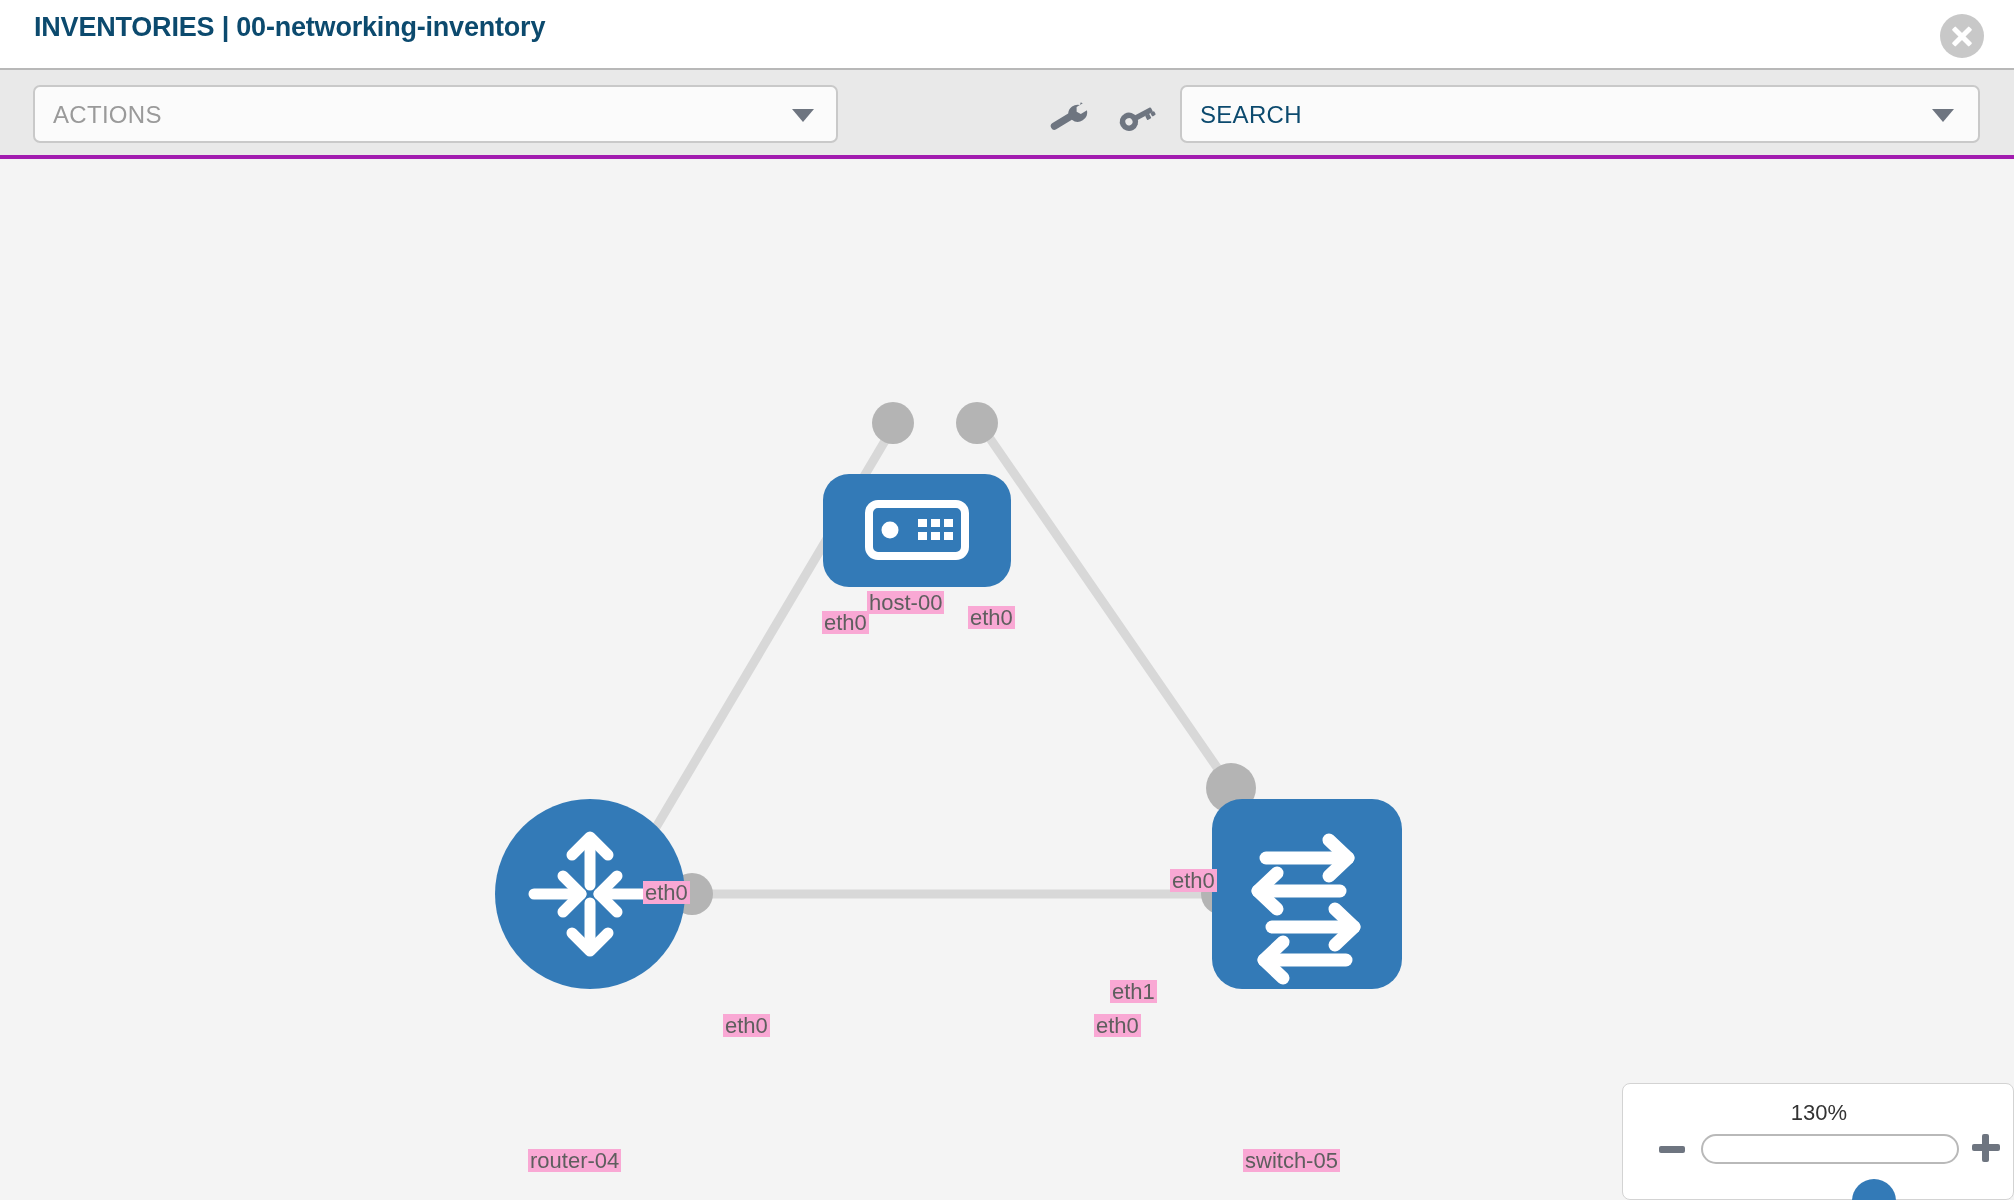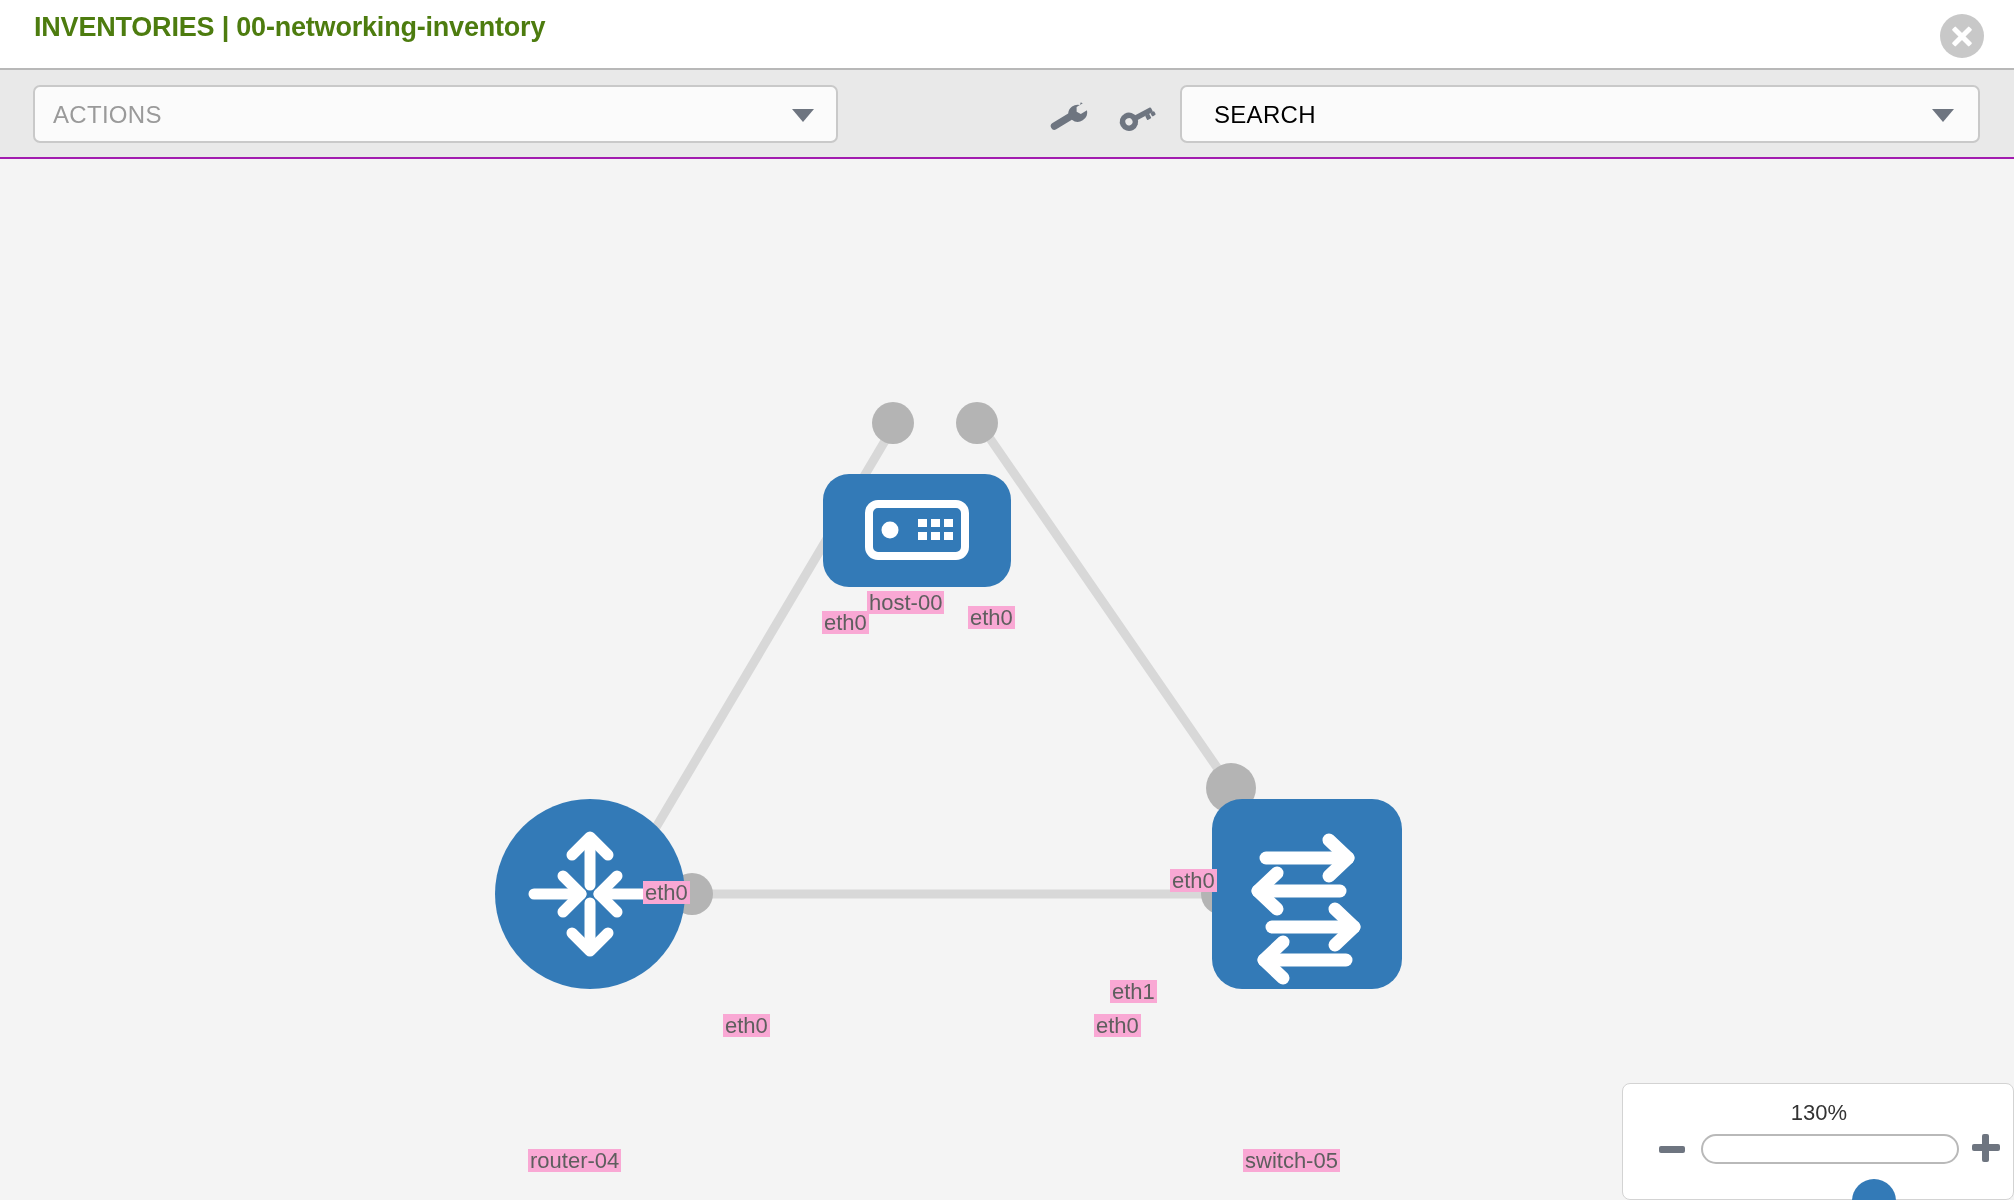--- a/index.html
+++ b/index.html
@@ -14,21 +14,21 @@
   
   .header {
     position: absolute; left: 0; top: 0;
     width: 2014px; height: 68px;
     background: #ffffff;
   }
   .header-title {
     position: absolute; left: 34px; top: 12px;
     font-size: 27px;
     font-weight: bold;
-    color: #4d7c0f;
+    color: #0c4a6e;
     letter-spacing: -0.2px;
     white-space: nowrap;
   }
   .close-btn {
     position: absolute; left: 1940px; top: 14px;
     width: 44px; height: 44px;
     border-radius: 50%;
     background: #c8c8c8;
     cursor: pointer;
   }
@@ -40,21 +40,21 @@
   }
   .close-btn .x1 { transform: rotate(45deg); }
   .close-btn .x2 { transform: rotate(-45deg); }
 
   
   .toolbar {
     position: absolute; left: 0; top: 68px;
     width: 2014px; height: 91px;
     background: #e9e9e9;
     border-top: 2px solid #b8b8b8;
-    border-bottom: 2px solid #a21caf;
+    border-bottom: 4px solid #a21caf;
     padding-left: 32px;
   }
   .actions-select {
     position: absolute; left: 33px; top: 15px;
     width: 805px; height: 58px;
     background: #fbfbfb;
     border: 2px solid #c9c9c9;
     border-radius: 7px;
     cursor: pointer;
   }
@@ -81,22 +81,22 @@
 
   .search-box {
     position: absolute; left: 1180px; top: 15px;
     width: 800px; height: 58px;
     background: #fbfbfb;
     border: 2px solid #c9c9c9;
     border-radius: 7px;
     cursor: text;
   }
   .search-placeholder {
-    position: absolute; left: 32px; top: 14px;
-    font-size: 24px; color: #000000;
+    position: absolute; left: 18px; top: 14px;
+    font-size: 24px; color: #0c4a6e;
     letter-spacing: 0.3px;
   }
   .search-box .caret { right: 24px; top: 22px; }
 
   
   .canvas {
     position: absolute; left: 0; top: 159px;
     width: 2014px; height: 1041px;
     background: #f4f4f4;
     overflow: hidden;

